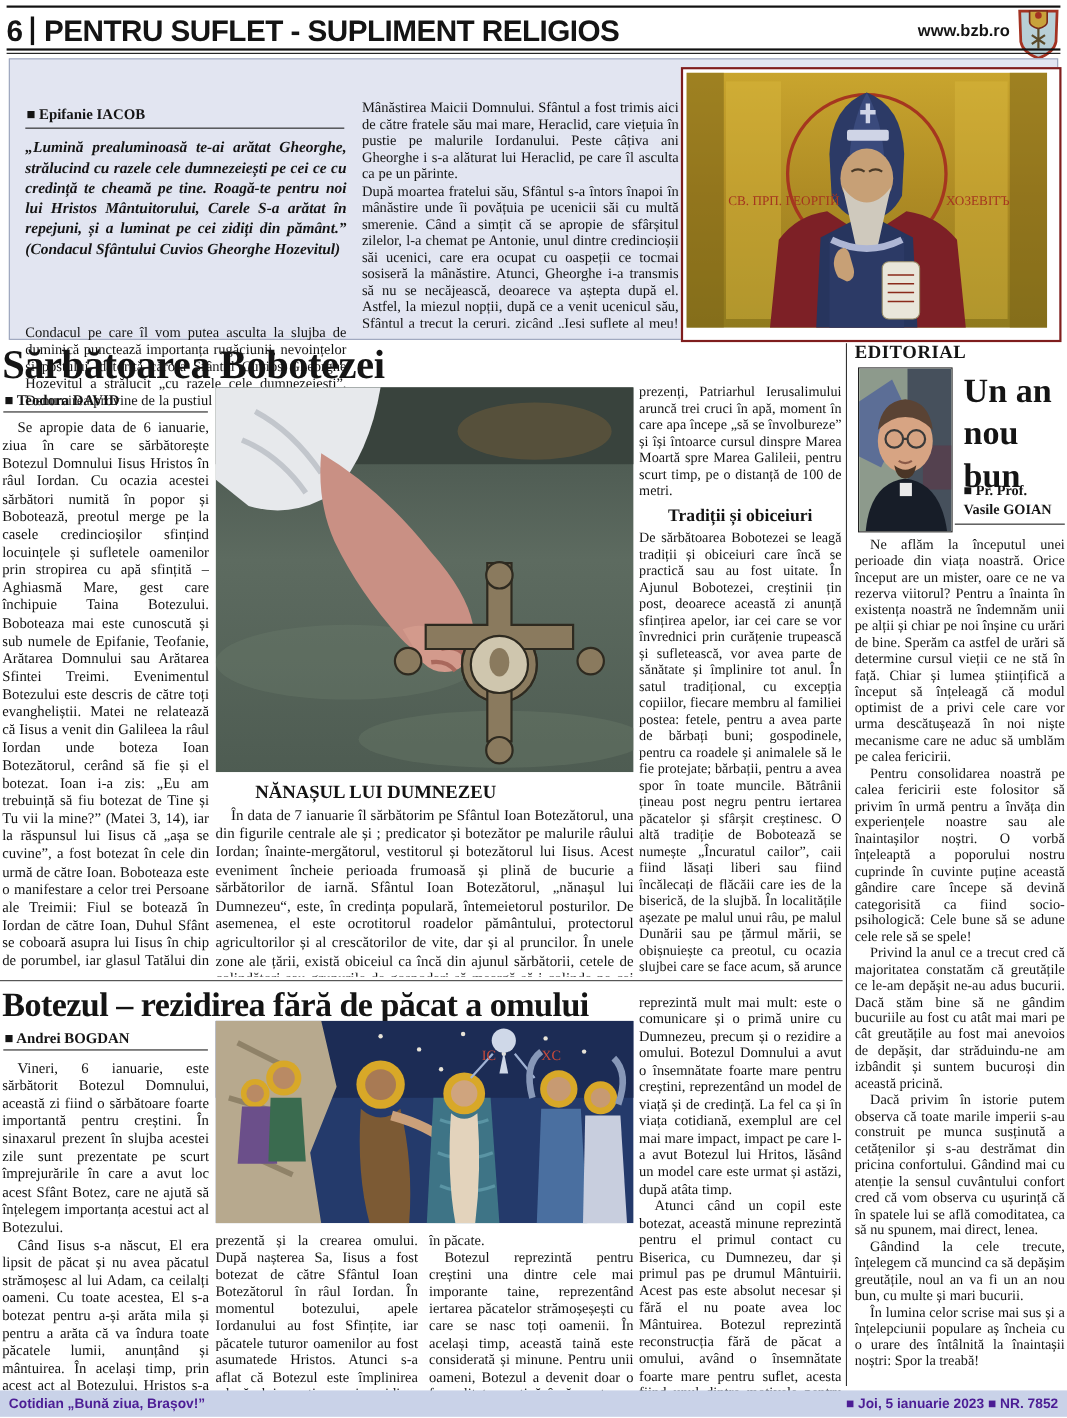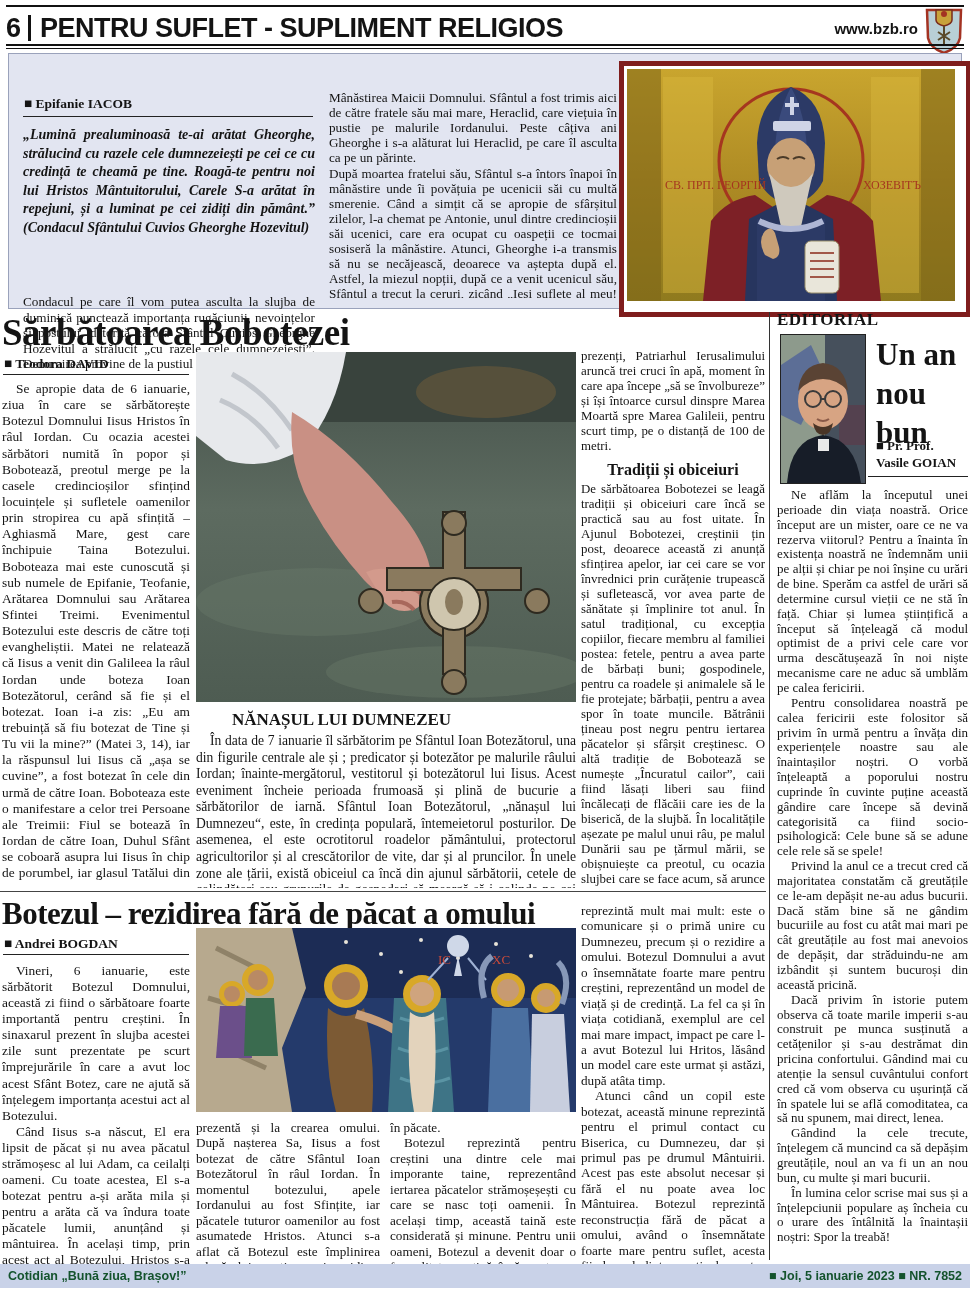--- a/index.html
+++ b/index.html
@@ -23,21 +23,21 @@
   .hdr-botline2{left:6px;top:48px;width:958px;height:1px;background:#111;}
 
   
   .lumina-box{left:8px;top:53px;width:952px;height:254px;background:#e2e5f1;border:1px solid #9aa2bb;}
   .lum-title{left:14px;top:6px;font-size:27px;font-weight:bold;letter-spacing:-0.5px;}
   .lum-byline{left:15px;top:42px;font-size:13.5px;font-weight:bold;}
   .lum-rule{left:14px;top:62px;width:290px;height:1px;background:#222;}
   .lum-quote{left:14px;top:72px;width:292px;font-size:14px;font-weight:bold;font-style:italic;line-height:1.33;}
   .lum-col1{left:14px;top:212px;width:292px;height:88px;font-size:13.2px;line-height:1.18;margin-top:28px;}
   .lum-col2{left:320px;top:36px;width:288px;height:208px;font-size:13.2px;line-height:1.145;}
-  .lum-icon{left:610px;top:7px;width:336px;height:240px;background:#fff;border:5px solid #7f1d1d;padding:3px;}
+  .lum-icon{left:610px;top:7px;width:336px;height:240px;background:#fff;border:2px solid #7f1d1d;padding:3px;}
 
   
   .bob-title{left:2px;top:311px;font-size:37px;font-weight:bold;letter-spacing:-0.5px;}
   .bob-byline{left:4px;top:356px;font-size:13.5px;font-weight:bold;}
   .bob-byrule{left:3px;top:374px;width:186px;height:1px;background:#222;}
   .bob-col1{left:2px;top:381px;width:188px;height:500px;font-size:13.4px;line-height:1.205;}
   .cross-photo{left:196px;top:352px;width:380px;height:350px;}
   .nanasul{left:196px;top:708px;width:380px;height:180px;}
   .nan-title{font-size:17px;font-weight:bold;margin:2px 0 3px 36px;}
   .nan-body{font-size:13.6px;line-height:1.22;}
@@ -59,21 +59,21 @@
   .bot-byline{left:4px;top:936px;font-size:13.5px;font-weight:bold;}
   .bot-byrule{left:3px;top:954px;width:186px;height:1px;background:#222;}
   .bot-col1{left:2px;top:963px;width:188px;height:315px;font-size:13.4px;line-height:1.2;}
   .mosaic-photo{left:196px;top:928px;width:380px;height:184px;}
   .bot-col2{left:196px;top:1120px;width:184px;height:158px;font-size:13.2px;line-height:1.17;}
   .bot-col3{left:390px;top:1120px;width:186px;height:158px;font-size:13.2px;line-height:1.17;}
   .bot-col4{left:581px;top:903px;width:184px;height:376px;font-size:13.2px;line-height:1.17;}
 
   
   .footer{left:0;top:1264px;width:970px;height:24px;background:#c9d2e8;display:flex;align-items:center;
-          font-family:"Liberation Sans",sans-serif;font-weight:bold;font-size:12.5px;color:#14532d;}
+          font-family:"Liberation Sans",sans-serif;font-weight:bold;font-size:12.5px;color:#4c1d95;}
   .foot-left{margin-left:8px;}
   .foot-right{margin-left:auto;margin-right:8px;}
 </style>
 </head>
 <body>
 
 <div class="page">
 
   <div class="abs hdr-topline"></div>
   <div class="abs hdr-row">

